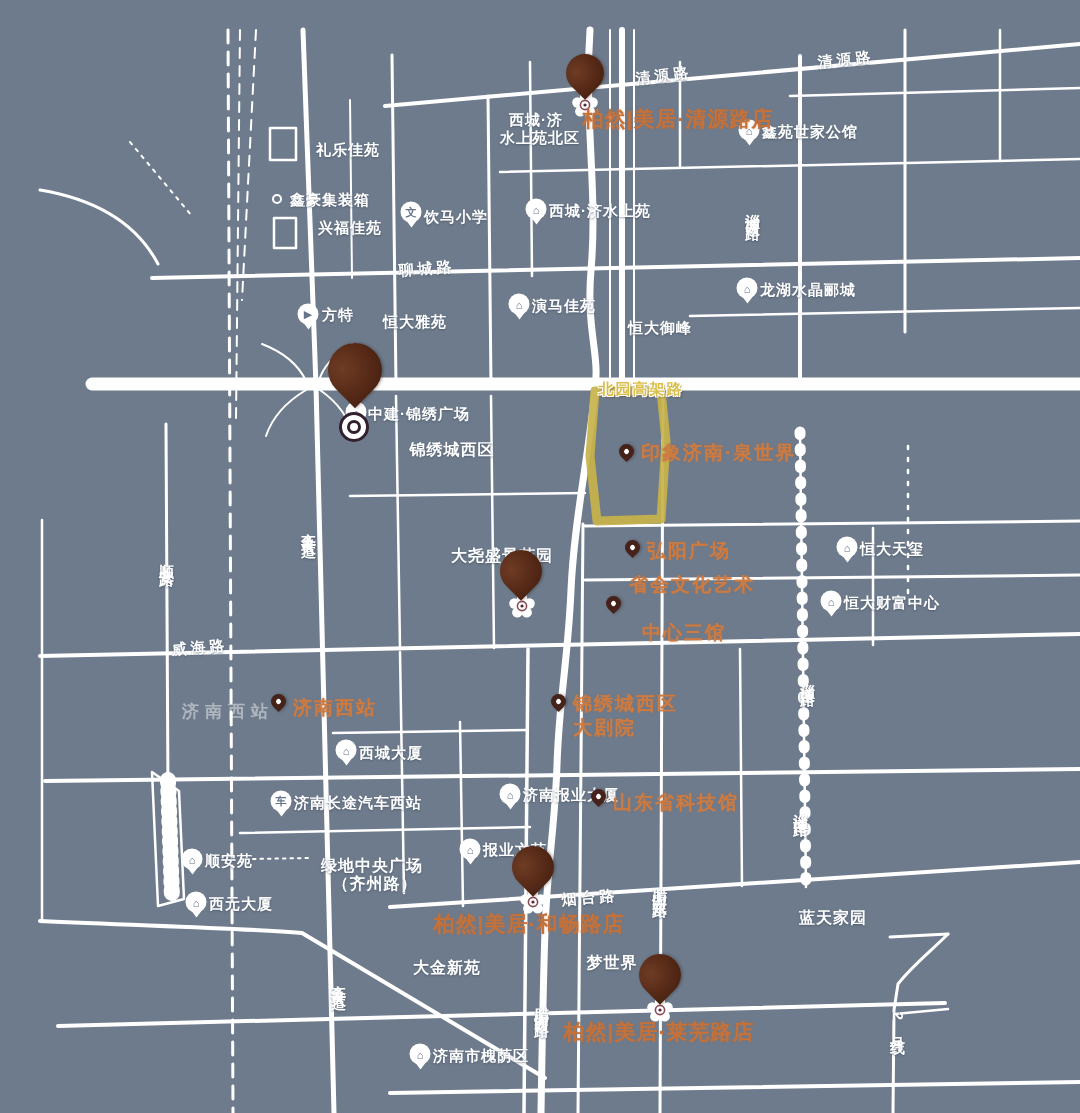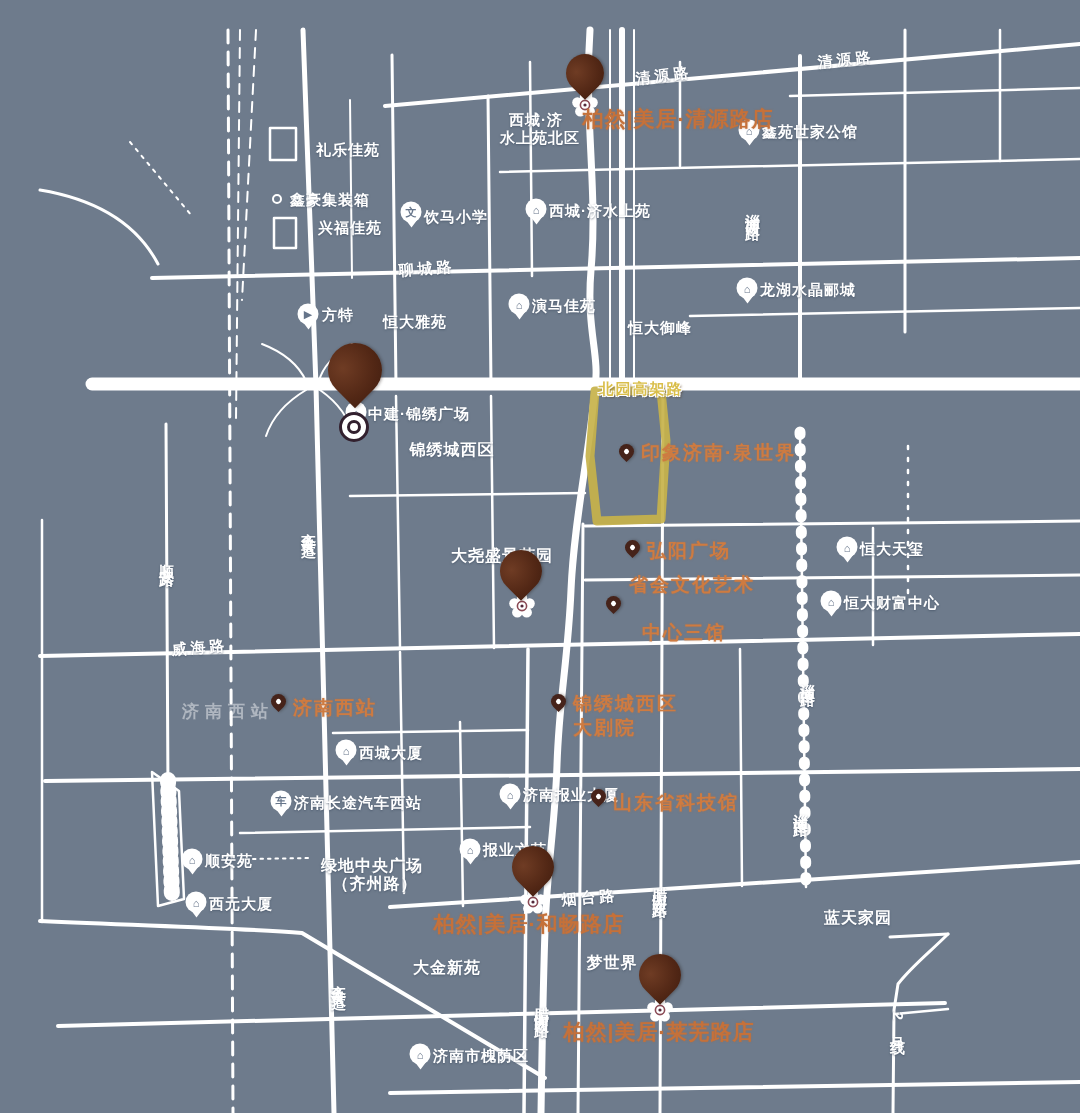--- a/index.html
+++ b/index.html
@@ -166,21 +166,21 @@
   <div class="lbl" style="left:350px;top:228px;">兴福佳苑</div>
   <div class="lbl" style="left:415px;top:322px;">恒大雅苑</div>
   <div class="lbl" style="left:660px;top:328px;">恒大御峰</div>
   <div class="lbl big" style="left:452px;top:450px;">锦绣城西区</div>
   <div class="lbl big" style="left:502px;top:556px;">大尧盛景花园</div>
   <div class="lbl faded" style="left:228px;top:711px;">济南西站</div>
   <div class="lbl big" style="left:372px;top:866px;">绿地中央广场</div>
   <div class="lbl big" style="left:375px;top:884px;">（齐州路）</div>
   <div class="lbl big" style="left:447px;top:968px;">大金新苑</div>
   <div class="lbl big" style="left:612px;top:963px;">梦世界</div>
-  <div class="lbl big" style="left:833px;top:918px;margin-left:25px;">蓝天家园</div>
+  <div class="lbl big" style="left:833px;top:918px;">蓝天家园</div>
 
   <div class="wpin" style="left:749px;top:130px;">
       <span>⌂</span>
     </div>
   <div class="wpoi-label" style="left:762px;top:132px;">鑫苑世家公馆</div>
   <div class="wpin" style="left:536px;top:209px;">
       <span>⌂</span>
     </div>
   <div class="wpoi-label" style="left:549px;top:211px;">西城·济水上苑</div>
   <div class="wpin" style="left:411px;top:212px;">

